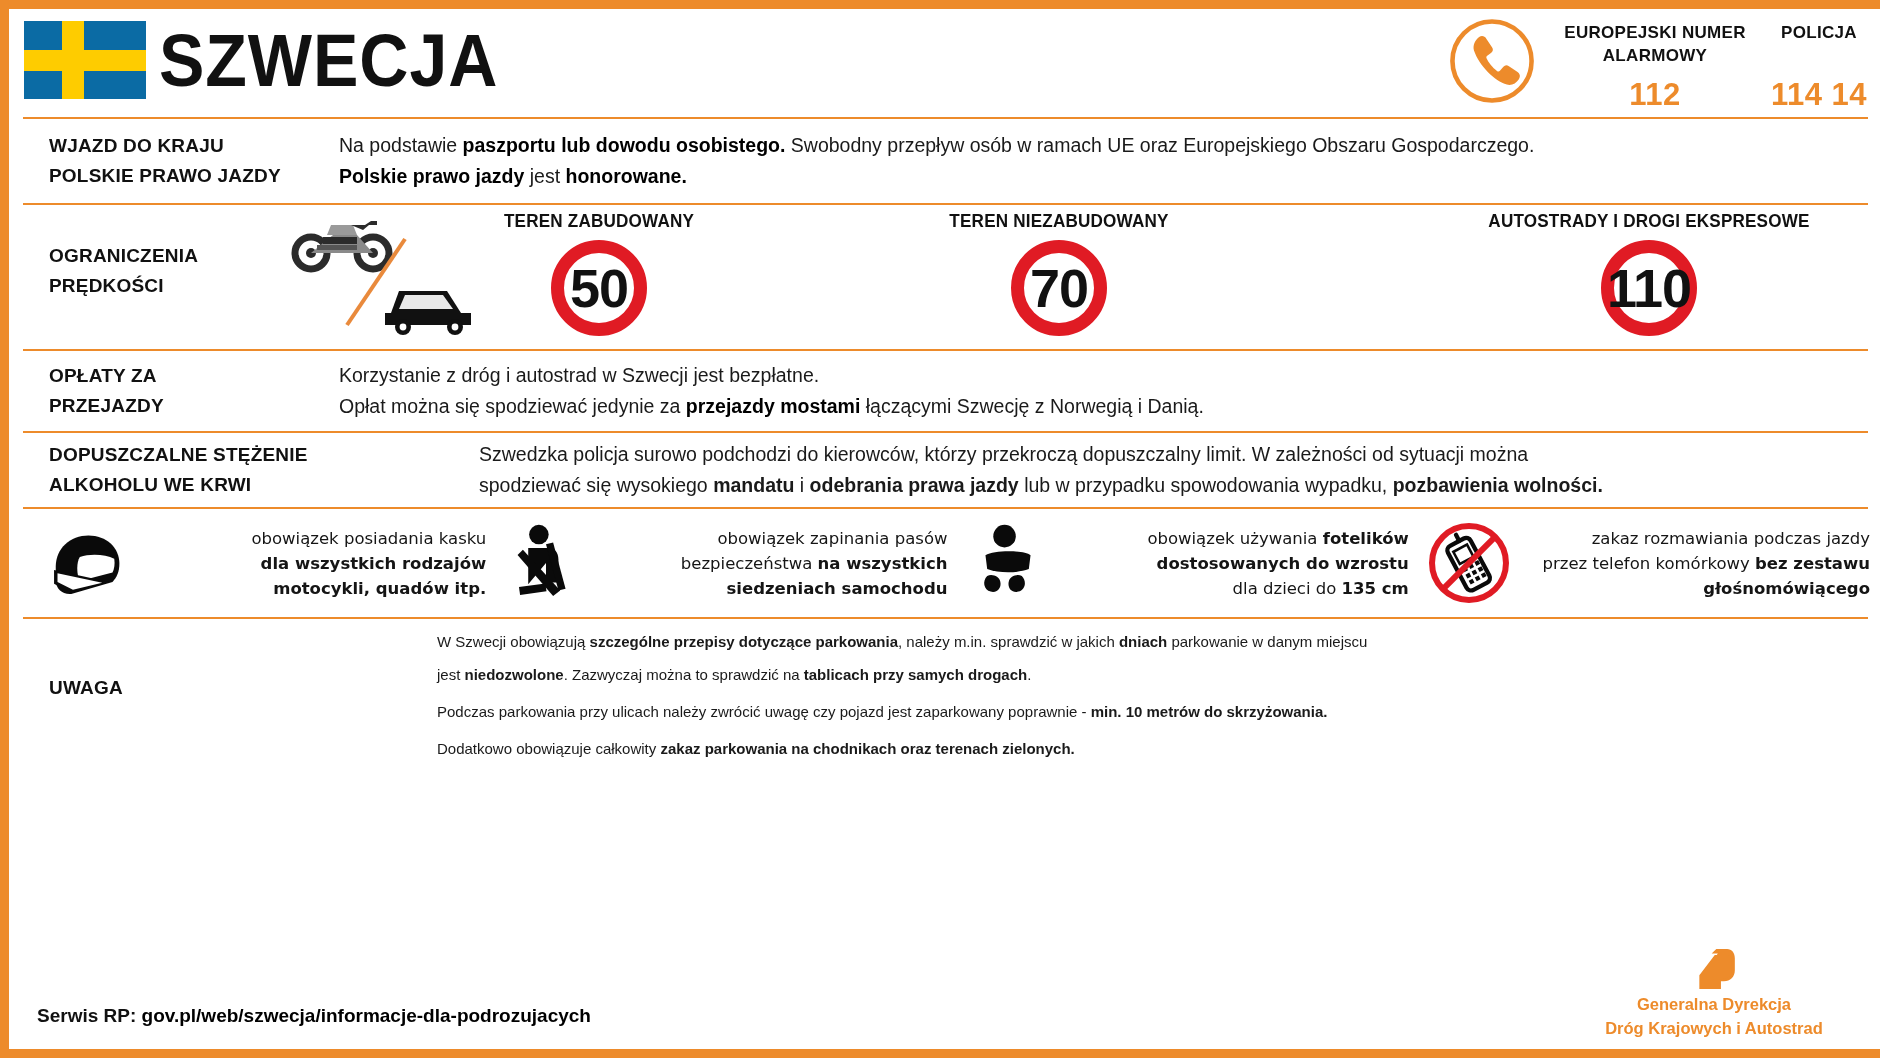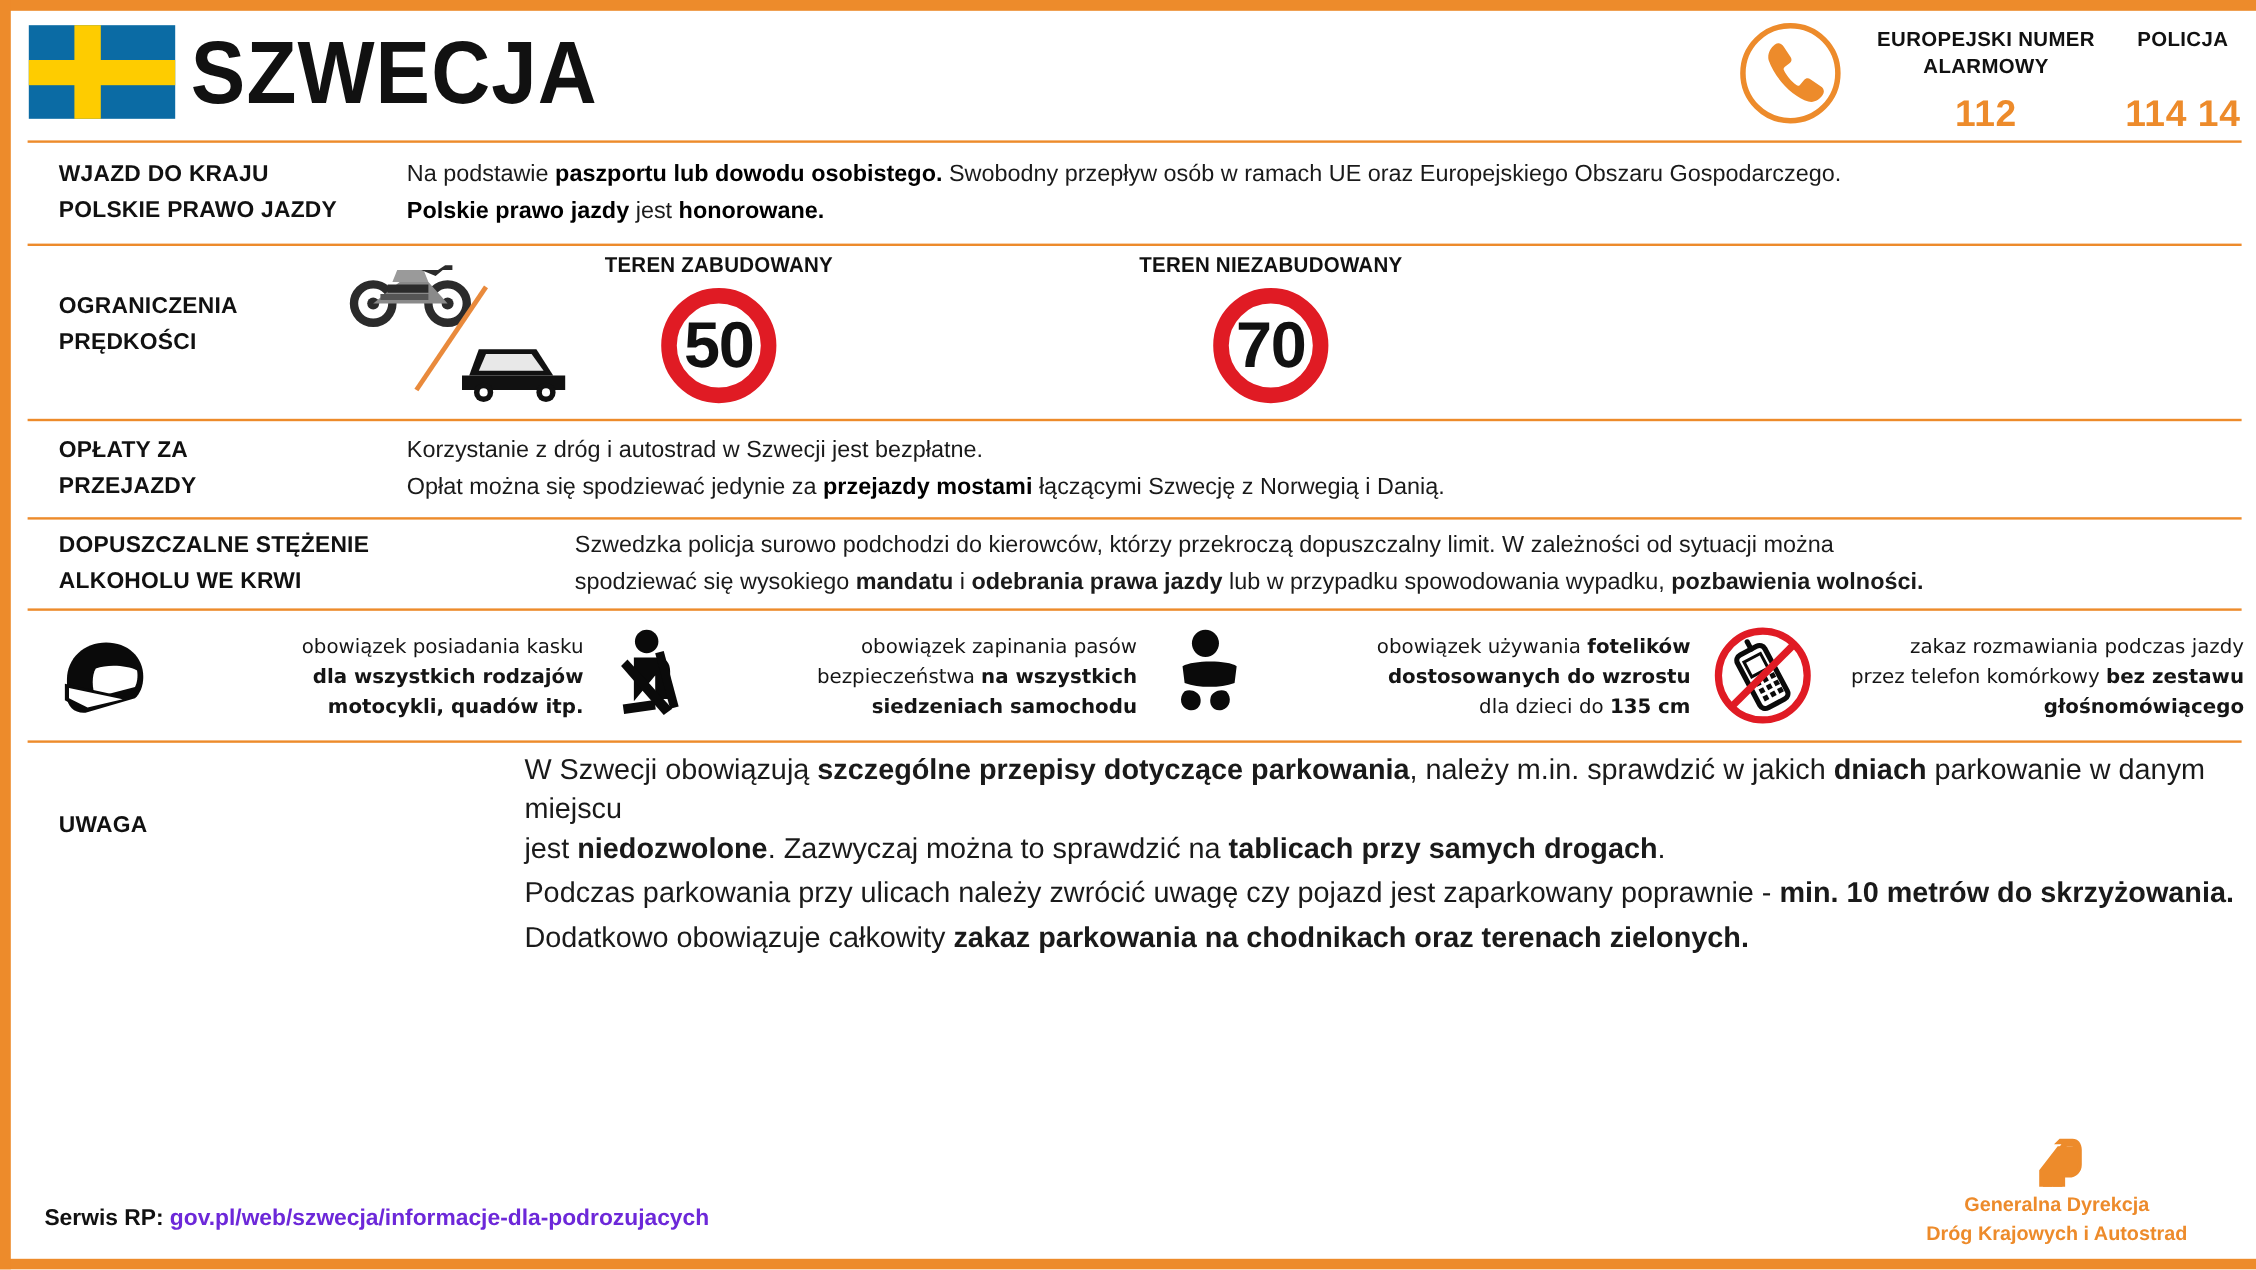--- a/index.html
+++ b/index.html
@@ -103,29 +103,29 @@
   .stext{
     flex:1;text-align:right;padding-right:6px;
     font-family:"DejaVu Sans", sans-serif;
     font-size:16.5px;line-height:25px;color:#151515;
   }
   .stext b{font-weight:bold;}
 
   
   .uwaga{position:relative;height:150px;}
   .uwaga .rowlabel{position:absolute;left:0;top:54px;}
-  .uwagabody{position:absolute;left:428px;right:16px;top:6px;font-size:24px;line-height:33px;color:#1a1a1a;}
+  .uwagabody{position:absolute;left:428px;right:16px;top:6px;font-size:15px;line-height:33px;color:#1a1a1a;}
   .uwagabody p{margin:0 0 4px 0;}
 
   
   .footer{position:absolute;left:0;bottom:0;width:1871px;height:120px;}
   .serwis{
     position:absolute;left:28px;bottom:22px;font-size:19px;font-weight:bold;color:#111;
   }
-  .serwis a{color:#6d28d9;text-decoration:none;font-weight:bold;}
+  .serwis a{color:#000000;text-decoration:none;font-weight:bold;}
   .gddkia{position:absolute;right:16px;bottom:10px;text-align:center;width:300px;}
   .gddkia .logomark{height:44px;display:flex;justify-content:center;align-items:flex-end;}
   .gddkia .ltext{font-size:16.5px;font-weight:bold;color:#ED8B2B;line-height:21px;margin-top:3px;}
 </style>
 </head>
 <body>
 
 <div id="sheet">
  <div class="inner">
 
@@ -216,20 +216,26 @@
       </div>
     </div>
 
     <div class="speedcol" style="left:870px;">
       <div class="cap">TEREN NIEZABUDOWANY</div>
       <div class="sign">
         <span>70</span>
       </div>
     </div>
 
+    <div class="speedcol" style="left:1430px;width:420px;">
+      <div class="cap">AUTOSTRADY I DROGI EKSPRESOWE</div>
+      <div class="sign">
+        <span>110</span>
+      </div>
+    </div>
   </div>
 
   <div class="rule"></div>
 
   <div class="row" style="height:80px;">
     <div class="rowlabel">
       <div>OPŁATY ZA</div>
       <div>PRZEJAZDY</div>
     </div>
     <div class="rowbody">

